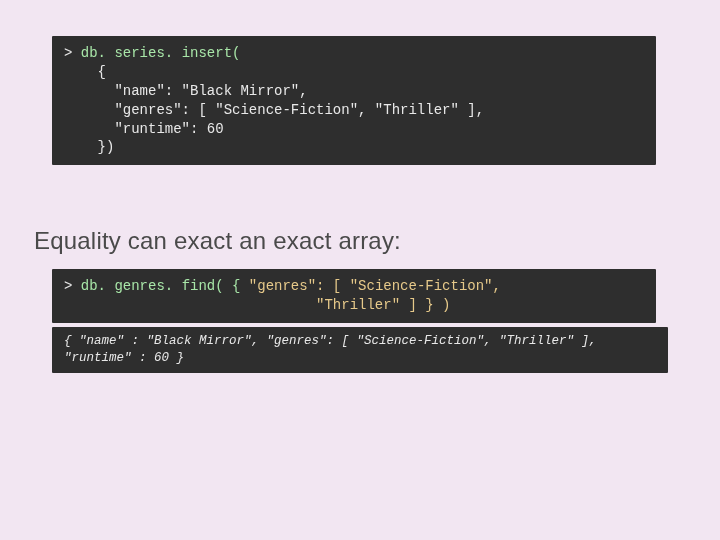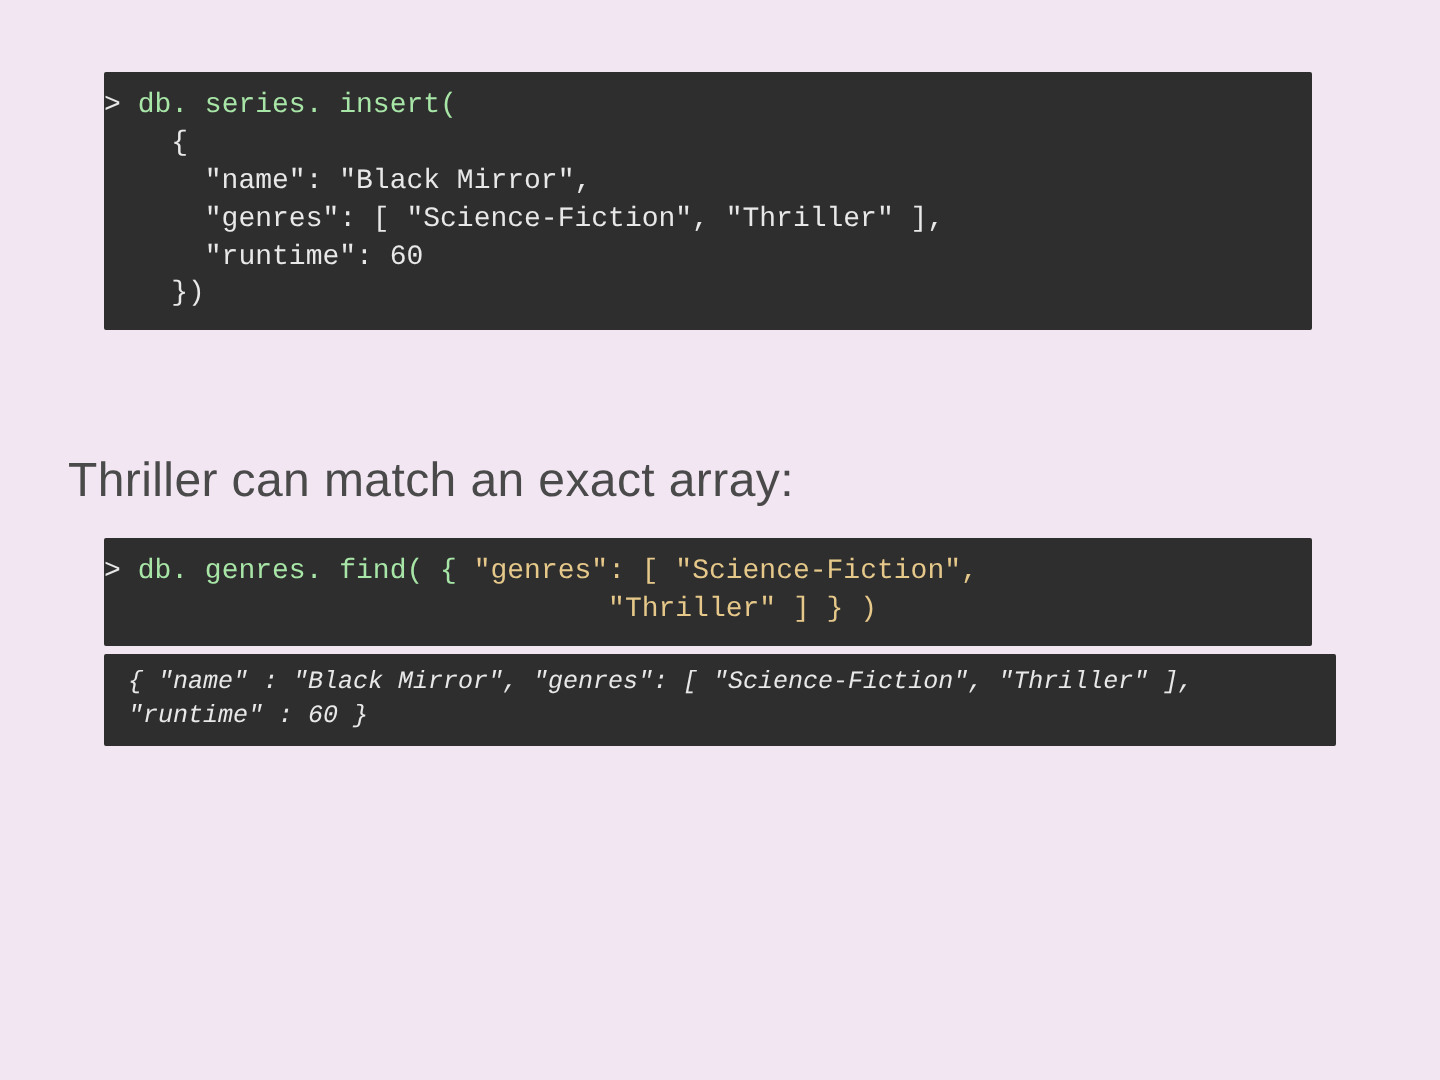--- a/index.html
+++ b/index.html
@@ -23,21 +23,21 @@
   .title .sigma {
     font-family: "Times New Roman", serif;
     font-weight: 600;
   }
   .code-block {
     background: #2e2e2e;
     color: #e8e8e8;
     font-family: Consolas, "Courier New", monospace;
     font-size: 14px;
     line-height: 1.35;
-    padding: 8px 0;
+    padding: 8px 12px;
     margin: 14px 32px 0 20px;
     white-space: pre;
     border-radius: 1px;
   }
   .code-block .prompt { color: #e8e8e8; }
   .code-block .cmd { color: #a8e6a8; }
   .code-block .str { color: #e6c98a; }
   .subtitle {
     font-size: 24px;
     font-weight: 300;
@@ -63,19 +63,19 @@
 
 <div class="slide">
 
   <div class="code-block"><span class="prompt">&gt; </span><span class="cmd">db. series. insert(</span>
 <span>    {
       "name": "Black Mirror",
       "genres": [ "Science-Fiction", "Thriller" ],
       "runtime": 60
     })</span></div>
 
-  <div class="subtitle">Thriller can match an exact array:</div>
+  <div class="subtitle">Equality can exact an exact array:</div>
 
   <div class="code-block"><span class="prompt">&gt; </span><span class="cmd">db. genres. find( {</span><span class="str"> "genres": [ "Science-Fiction",</span>
 <span>                    </span><span class="str">          "Thriller" ] } )</span></div>
 
   <div class="result-block">{ "name" : "Black Mirror", "genres": [ "Science-Fiction", "Thriller" ], "runtime" : 60 }</div>
 </div>
 
 </body></html>

